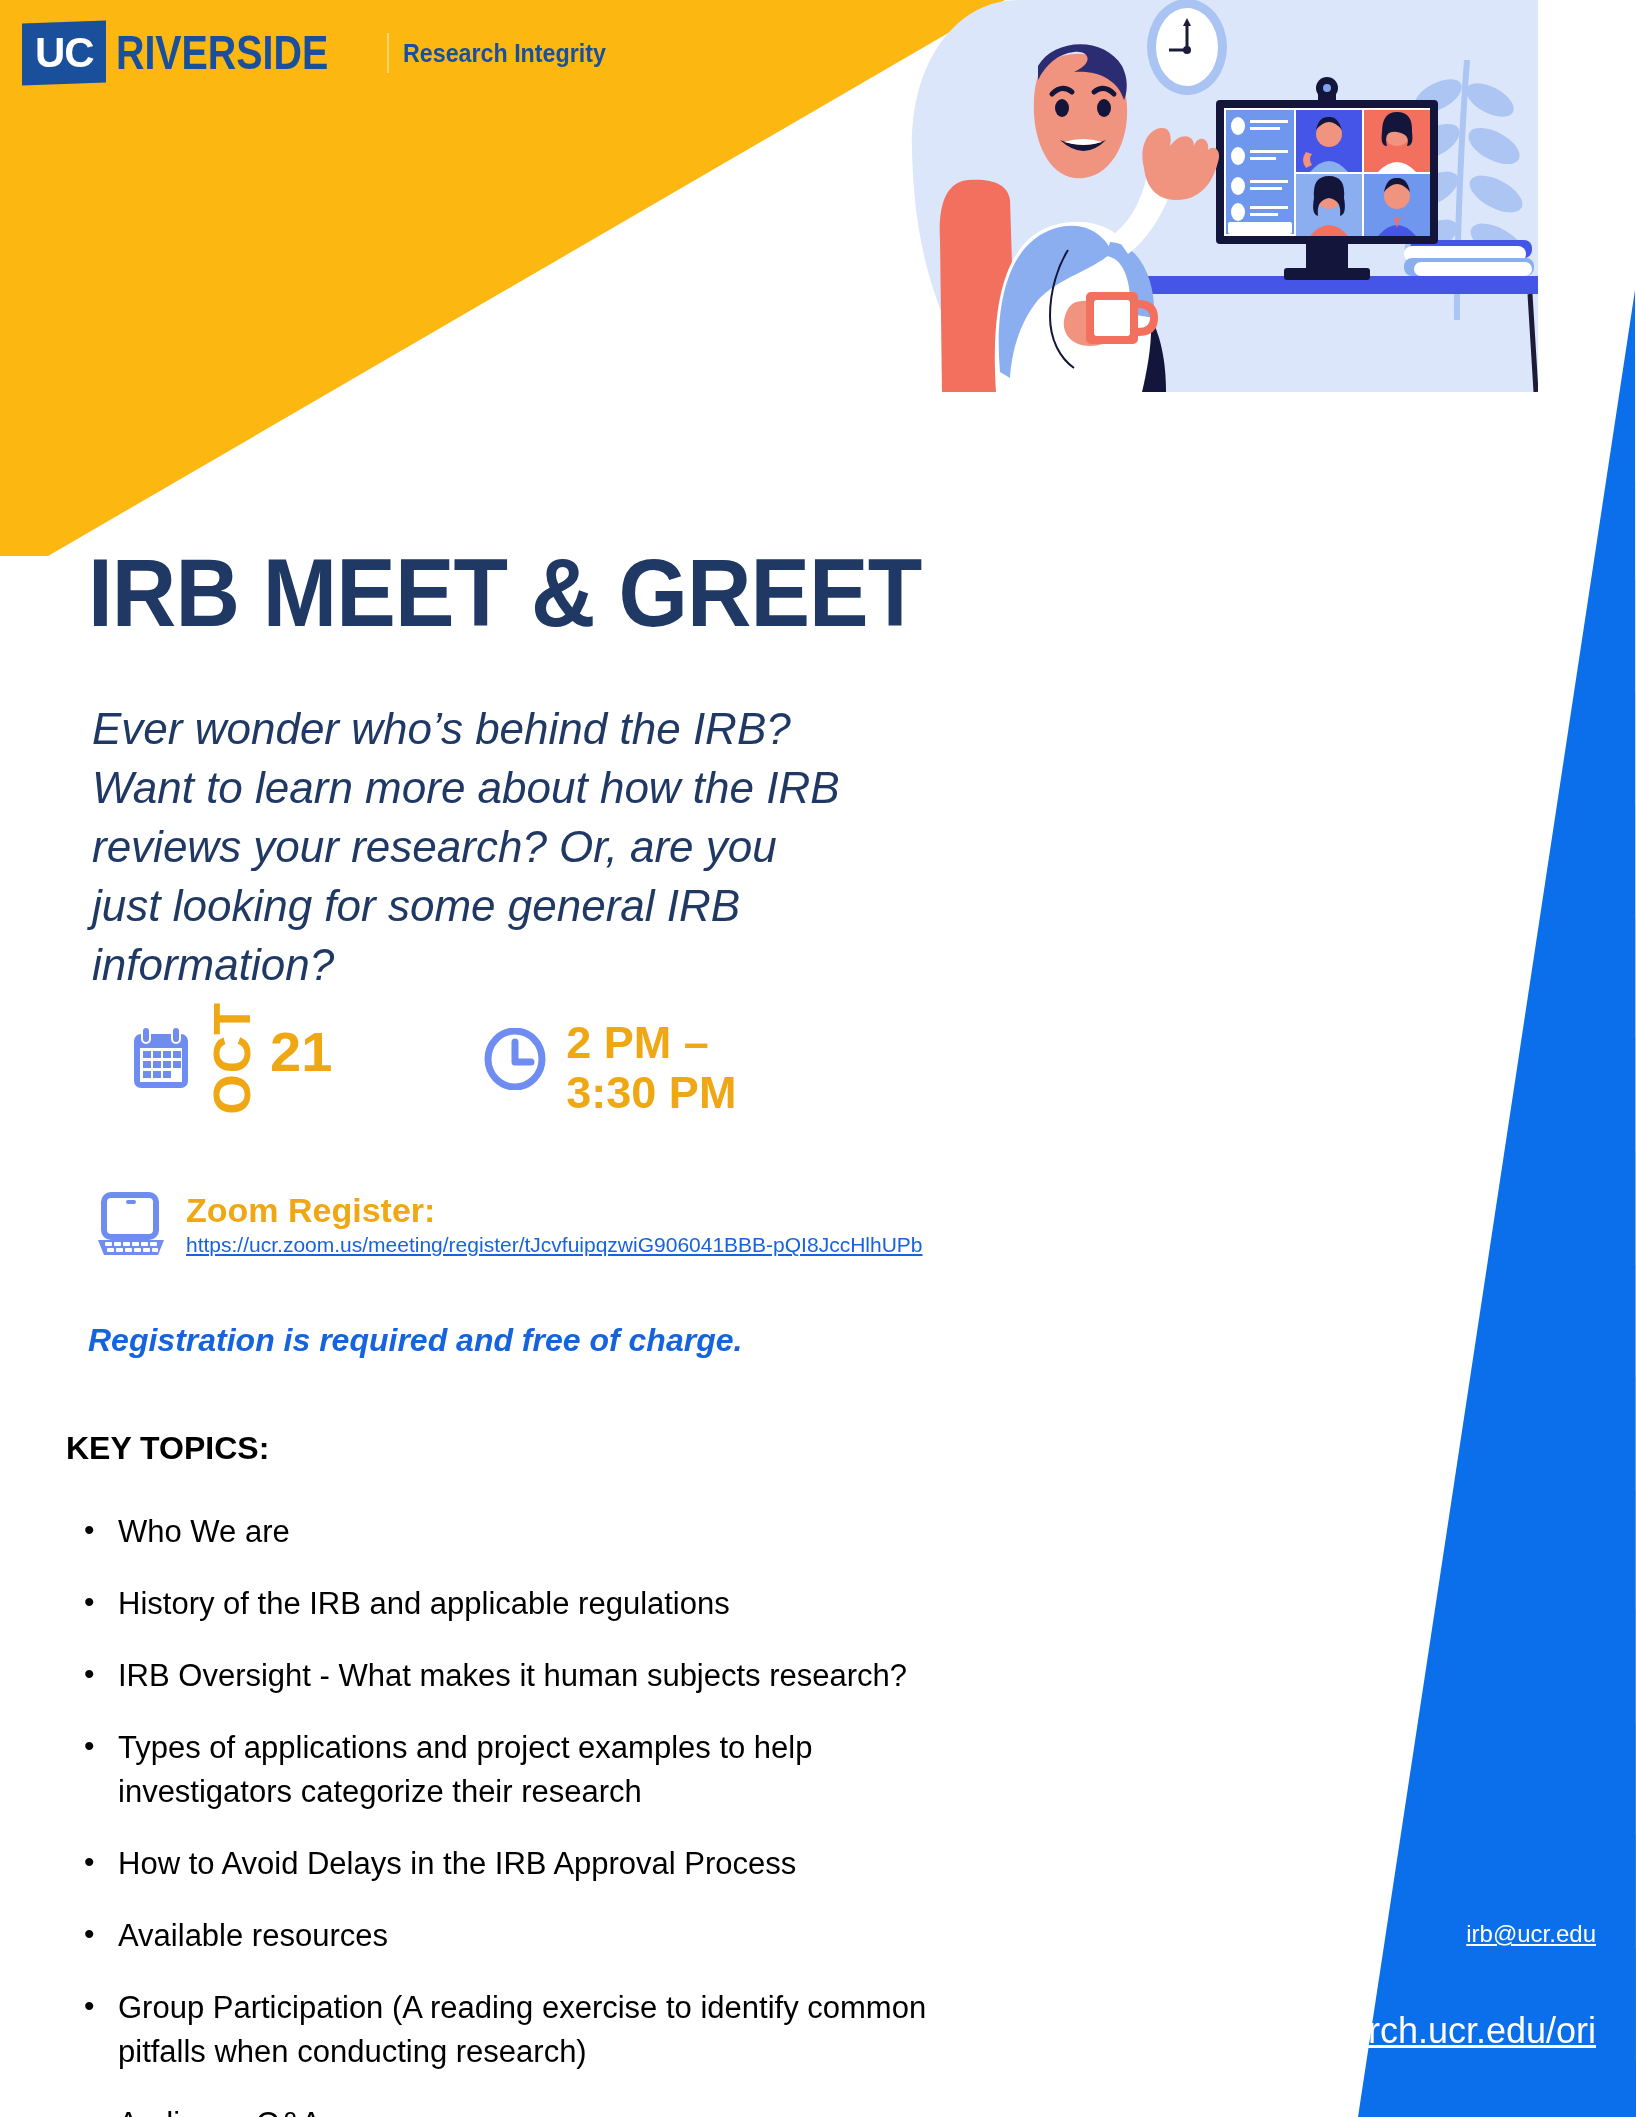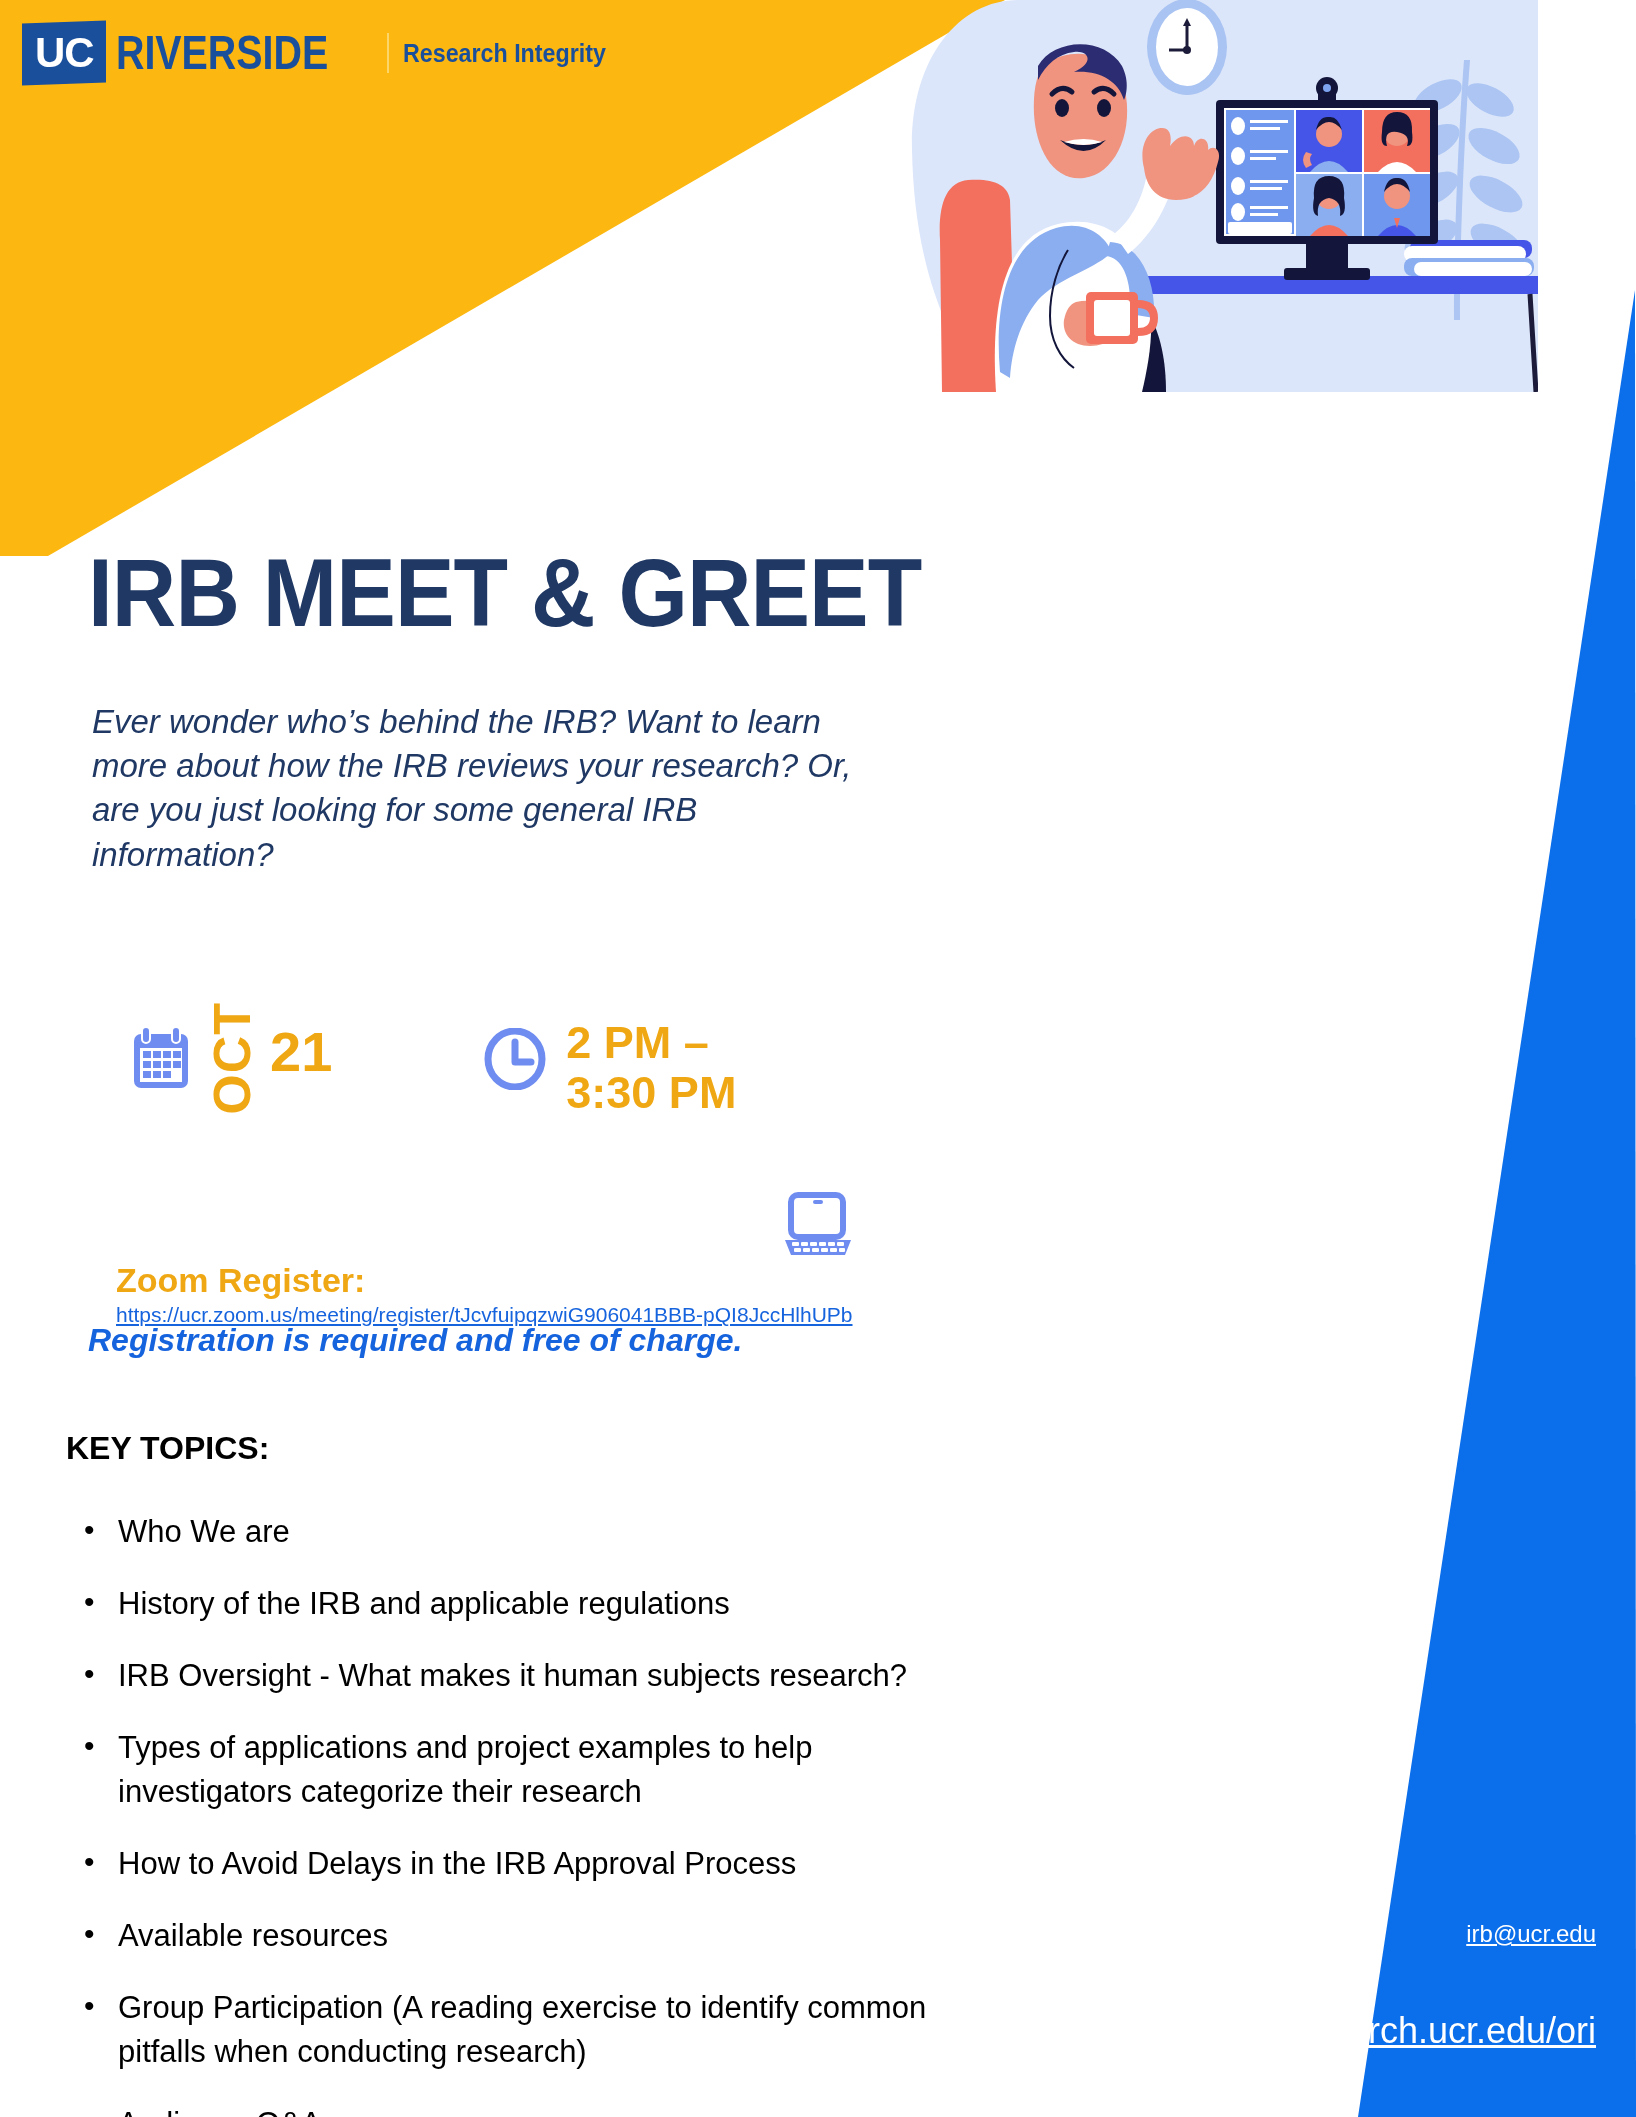--- a/index.html
+++ b/index.html
@@ -100,21 +100,21 @@
     letter-spacing: -1px;
     transform: scaleX(0.93);
     transform-origin: left top;
     line-height: 1;
     white-space: nowrap;
   }
   #intro {
     position: absolute;
     left: 92px; top: 700px;
     width: 760px;
-    font-size: 33px;
+    font-size: 44px;
     font-style: italic;
     color: #1F3864;
     line-height: 1.34;
   }
   #join-line {
     position: absolute;
     left: 92px; top: 920px;
     font-size: 36px;
     font-weight: bold;
     color: #1663DE;
@@ -158,22 +158,21 @@
     margin-top: 10px;
     line-height: 1.1;
     white-space: nowrap;
   }
 
   
   #zoom-row {
     position: absolute;
     left: 96px; top: 1192px;
     display: flex;
-    align-items: flex-end;
-    flex-direction: column;
+    align-items: flex-start;
   }
   #zoom-text { margin-left: 20px; }
   #zoom-label {
     color: #EFA714;
     font-size: 34px;
     font-weight: bold;
     line-height: 1.1;
   }
   #zoom-url {
     display: block;

